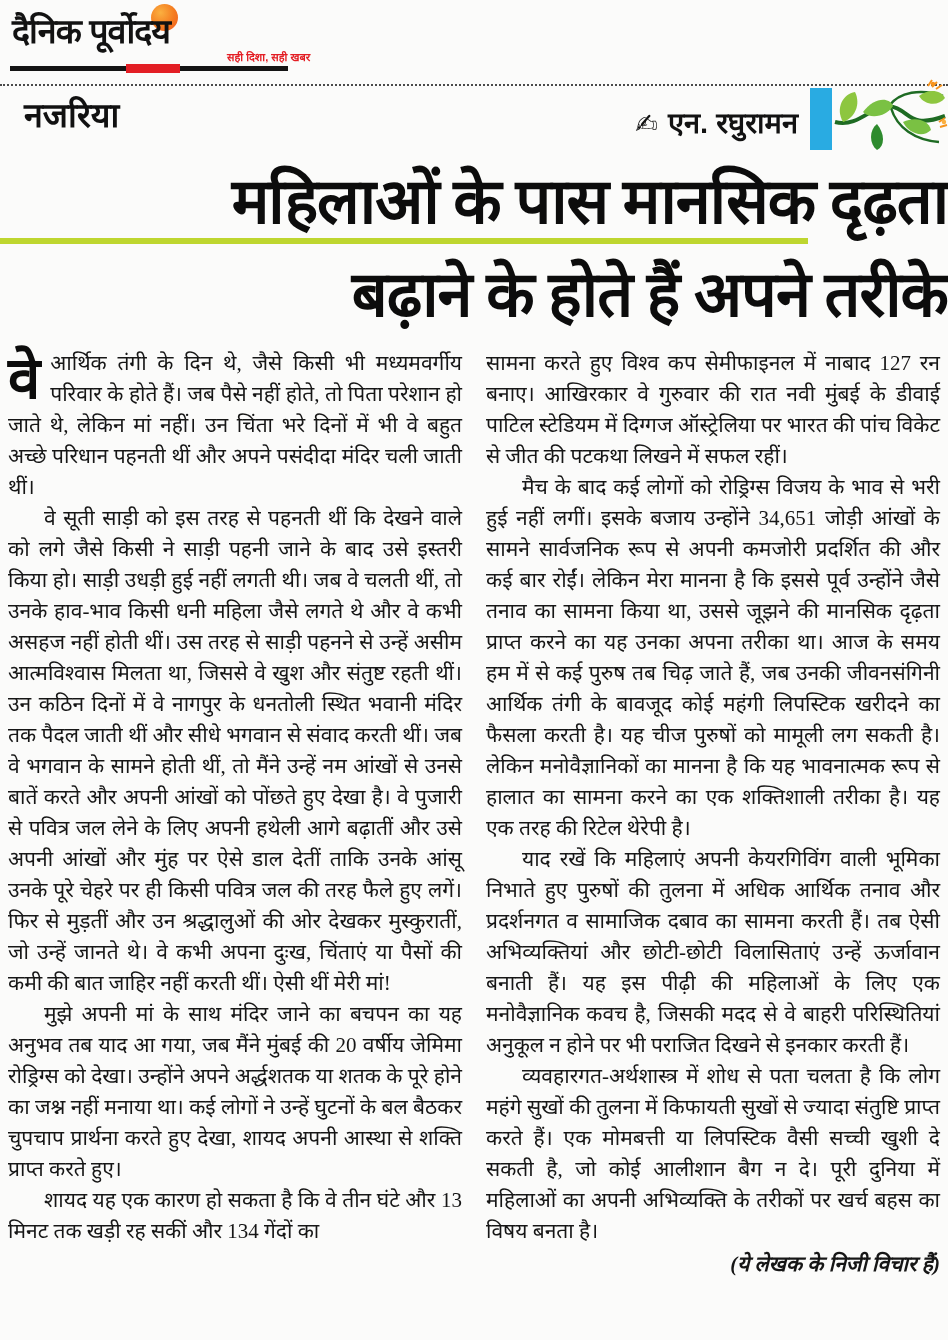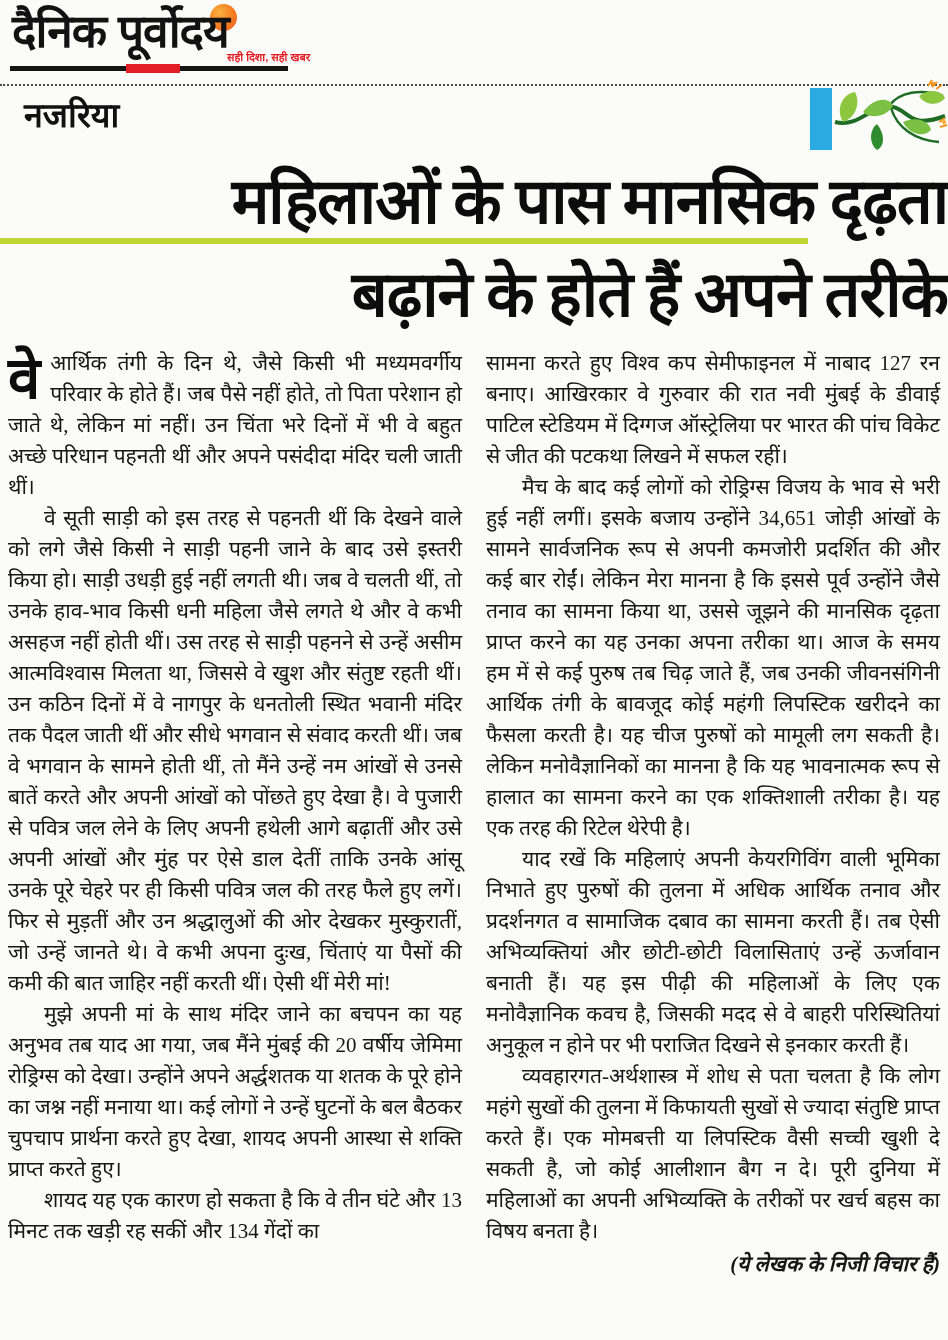--- a/index.html
+++ b/index.html
@@ -7,21 +7,21 @@
     width:948px;height:1340px;position:relative;margin:0 auto;
     background:#fbfbfa;overflow:hidden;
     font-family:"Liberation Serif","DejaVu Serif",serif;color:#161616;
   }
   
   .masthead{position:absolute;top:0;left:0;right:0;height:86px;}
   .logo-wrap{position:absolute;left:12px;top:0;height:66px;}
   .logo-text{
     position:relative;z-index:2;display:inline-block;
     font-family:"Liberation Sans","DejaVu Sans",sans-serif;
-    font-weight:bold;font-size:46px;line-height:62px;letter-spacing:-1px;color:#121212;
+    font-weight:bold;font-size:34px;line-height:62px;letter-spacing:-1px;color:#121212;
   }
   .sun{
     position:absolute;z-index:1;right:-8px;top:4px;width:27px;height:27px;border-radius:50%;
     background:radial-gradient(circle at 35% 32%, #fbb040 0%, #f47b20 55%, #f15a24 100%);
   }
   .tagline{
     position:absolute;left:196px;top:49px;width:92px;z-index:3;
     font-family:"Liberation Sans","DejaVu Sans",sans-serif;
     font-weight:bold;font-size:11px;color:#e31e24;white-space:nowrap;margin-left:31px;
   }
@@ -75,20 +75,23 @@
       <span class="logo-text">दैनिक पूर्वोदय</span>
     </div>
     <div class="tagline">सही दिशा, सही खबर</div>
     <div class="masthead-rule"></div>
     <div class="masthead-badge"></div>
     <div class="dotted-divider"></div>
   </div>
 
   <div class="section-row">
     <div class="section-title">नजरिया</div>
+    <div class="author">
+      <span class="pen-icon">✍</span><span>एन. रघुरामन</span>
+    </div>
     <div class="blue-bar"></div>
     <div class="vine">
       <svg viewBox="0 0 115 84" width="115" height="84">
         <path d="M2 44 C 26 50, 40 26, 56 28 C 78 31, 74 52, 112 38" stroke="#1e6b23" stroke-width="4" fill="none"></path>
         <path d="M56 28 C 66 14, 88 10, 110 18" stroke="#1e6b23" stroke-width="2.5" fill="none"></path>
         <path d="M58 30 C 64 50, 82 62, 106 64" stroke="#1e6b23" stroke-width="2.5" fill="none"></path>
         <path d="M30 34 C 40 20, 56 18, 60 28 C 54 38, 38 42, 30 34 Z" fill="#7ac143"></path>
         <path d="M10 44 C 2 30, 10 16, 22 14 C 28 26, 22 40, 10 44 Z" fill="#8dc63f"></path>
         <path d="M70 44 C 82 38, 96 42, 98 52 C 90 60, 76 56, 70 44 Z" fill="#7ac143"></path>
         <path d="M86 18 C 96 10, 108 12, 112 20 C 106 28, 92 28, 86 18 Z" fill="#8dc63f"></path>

